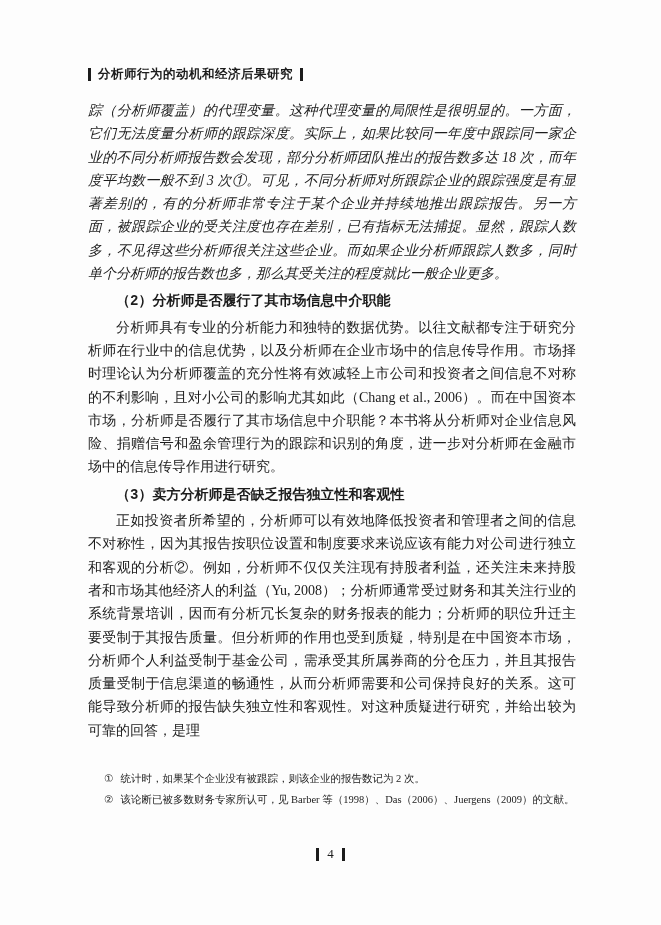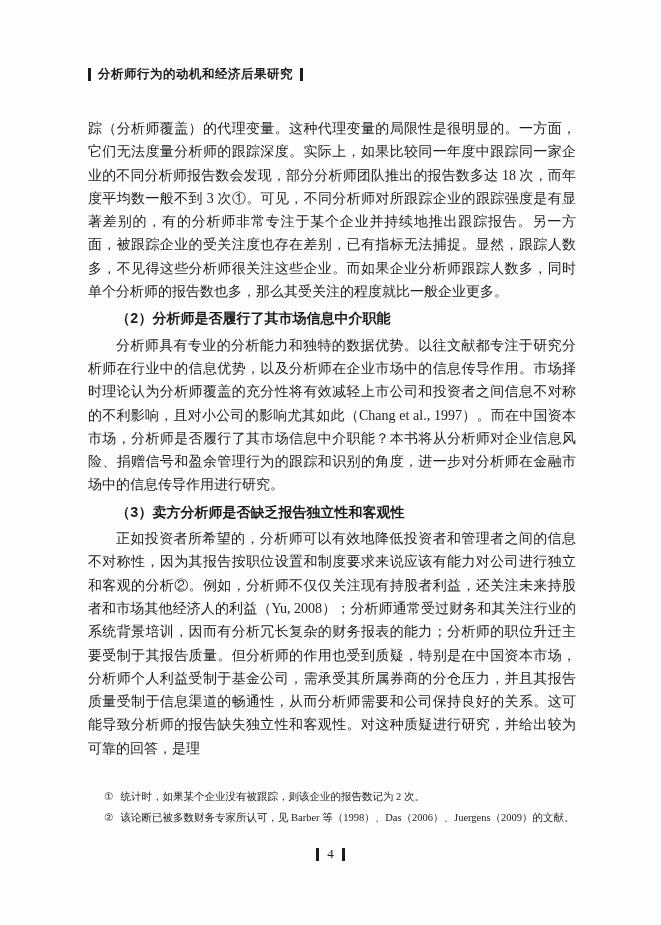--- a/index.html
+++ b/index.html
@@ -21,39 +21,40 @@
     top: 66px;
     width: 488px;
   }
   .running-header {
     display: flex;
     align-items: center;
     gap: 7px;
     font-weight: bold;
     font-size: 12.5px;
     letter-spacing: 0.5px;
-    margin-bottom: 34px;
+    margin-bottom: 16px;
   }
   .vbar {
     display: inline-block;
     width: 3px;
     height: 13px;
     background: #1c1c1c;
   }
   .body-text {
     font-size: 14px;
     line-height: 23.3px;
     text-align: justify;
   }
   .body-text p {
     margin: 0;
     text-indent: 2em;
   }
   .body-text p.no-indent {
     text-indent: 0;
+    font-style: italic;
   }
   .section-heading {
     font-size: 14px;
     font-weight: bold;
     margin: 5px 0 2px 0;
     text-indent: 2em;
     line-height: 23.3px;
     font-family: Liberation Mono, monospace;
   }
   .footnotes {
@@ -89,21 +90,21 @@
 
   <div class="running-header">
     <span class="vbar"></span>
     <span>分析师行为的动机和经济后果研究</span>
     <span class="vbar"></span>
   </div>
 
   <div class="body-text">
     <p class="no-indent">踪（分析师覆盖）的代理变量。这种代理变量的局限性是很明显的。一方面，它们无法度量分析师的跟踪深度。实际上，如果比较同一年度中跟踪同一家企业的不同分析师报告数会发现，部分分析师团队推出的报告数多达 18 次，而年度平均数一般不到 3 次①。可见，不同分析师对所跟踪企业的跟踪强度是有显著差别的，有的分析师非常专注于某个企业并持续地推出跟踪报告。另一方面，被跟踪企业的受关注度也存在差别，已有指标无法捕捉。显然，跟踪人数多，不见得这些分析师很关注这些企业。而如果企业分析师跟踪人数多，同时单个分析师的报告数也多，那么其受关注的程度就比一般企业更多。</p>
     <div class="section-heading">（2）分析师是否履行了其市场信息中介职能</div>
-    <p>分析师具有专业的分析能力和独特的数据优势。以往文献都专注于研究分析师在行业中的信息优势，以及分析师在企业市场中的信息传导作用。市场择时理论认为分析师覆盖的充分性将有效减轻上市公司和投资者之间信息不对称的不利影响，且对小公司的影响尤其如此（Chang et al., 1997）。而在中国资本市场，分析师是否履行了其市场信息中介职能？本书将从分析师对企业信息风险、捐赠信号和盈余管理行为的跟踪和识别的角度，进一步对分析师在金融市场中的信息传导作用进行研究。</p>
+    <p>分析师具有专业的分析能力和独特的数据优势。以往文献都专注于研究分析师在行业中的信息优势，以及分析师在企业市场中的信息传导作用。市场择时理论认为分析师覆盖的充分性将有效减轻上市公司和投资者之间信息不对称的不利影响，且对小公司的影响尤其如此（Chang et al., 2006）。而在中国资本市场，分析师是否履行了其市场信息中介职能？本书将从分析师对企业信息风险、捐赠信号和盈余管理行为的跟踪和识别的角度，进一步对分析师在金融市场中的信息传导作用进行研究。</p>
     <div class="section-heading">（3）卖方分析师是否缺乏报告独立性和客观性</div>
     <p>正如投资者所希望的，分析师可以有效地降低投资者和管理者之间的信息不对称性，因为其报告按职位设置和制度要求来说应该有能力对公司进行独立和客观的分析②。例如，分析师不仅仅关注现有持股者利益，还关注未来持股者和市场其他经济人的利益（Yu, 2008）；分析师通常受过财务和其关注行业的系统背景培训，因而有分析冗长复杂的财务报表的能力；分析师的职位升迁主要受制于其报告质量。但分析师的作用也受到质疑，特别是在中国资本市场，分析师个人利益受制于基金公司，需承受其所属券商的分仓压力，并且其报告质量受制于信息渠道的畅通性，从而分析师需要和公司保持良好的关系。这可能导致分析师的报告缺失独立性和客观性。对这种质疑进行研究，并给出较为可靠的回答，是理</p>
   </div>
 
   <div class="footnotes">
     <div class="footnote">
       <span class="fn-marker">①</span>
       <span>统计时，如果某个企业没有被跟踪，则该企业的报告数记为 2 次。</span>
     </div>
     <div class="footnote">

